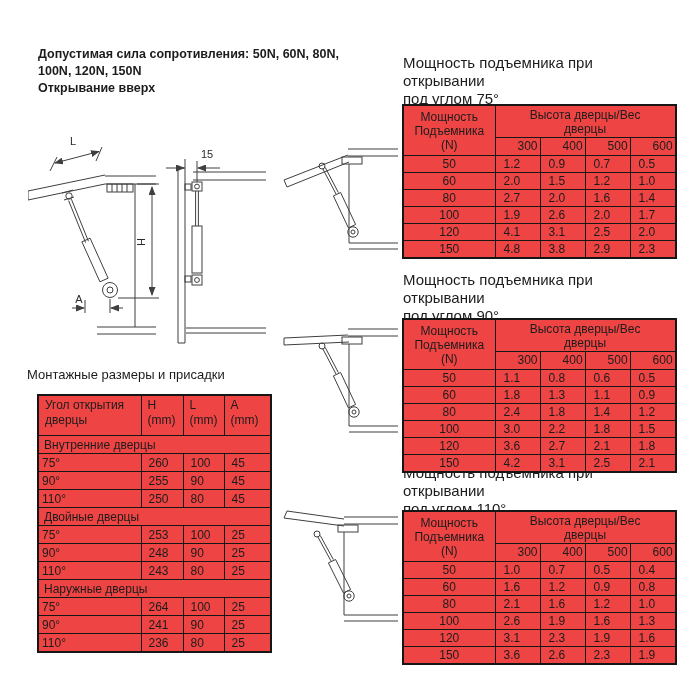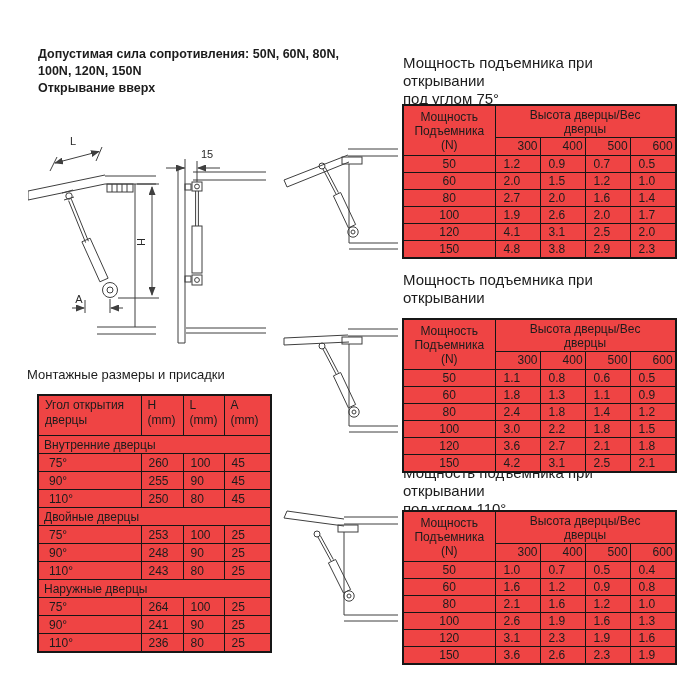--- a/index.html
+++ b/index.html
@@ -13,21 +13,21 @@
   .p-head{position:absolute;left:403px;width:275px;font-size:15px;line-height:18px;}
   .p-head.h1{top:54px;} .p-head.h2{top:271px;} .p-head.h3{top:464px;}
 
   
   table{border-collapse:collapse;table-layout:fixed;background:#ef4444;}
   .mtable{position:absolute;left:37px;top:394px;border:2px solid #161616;}
   .mtable th,.mtable td{border:1px solid #161616;font-size:12px;font-weight:400;
     text-align:left;white-space:normal;}
   .mtable thead th{height:36px;line-height:15px;padding:2px 3px 1px 6px;vertical-align:top;}
   .mtable td{height:17px;line-height:16px;padding:0 3px 0 7px;vertical-align:middle;}
-  .mtable td:first-child{padding-left:10px;}
+  .mtable td:first-child{padding-left:3px;}
   .mtable td.section{padding-left:5px;}
 
   
   .ptable{position:absolute;left:402px;border:2px solid #161616;}
   .ptable.t1{top:104px;} .ptable.t2{top:318px;} .ptable.t3{top:510px;}
   .ptable th,.ptable td{border:1px solid #161616;font-size:12px;font-weight:400;}
   .ptable thead th{text-align:center;vertical-align:middle;line-height:14px;padding:1px 2px;}
   .ptable thead tr.r1 th{height:29px;}
   .ptable thead th.sub{height:15px;text-align:right;padding-left:22px;line-height:13px;}
   .ptable thead th.c1{line-height:14px;}
@@ -255,20 +255,21 @@
         </tr>
       </tbody>
   </table>
 
   <div class="p-head h1">
     <div>Мощность подъемника при открывании</div>
     <div>под углом 75°</div>
   </div>
   <div class="p-head h2">
     <div>Мощность подъемника при открывании</div>
+    <div>под углом 90°</div>
   </div>
   <div class="p-head h3">
     <div>Мощность подъемника при открывании</div>
     <div>под углом 110°</div>
   </div>
 
   <table class="ptable t1">
     <colgroup>
         <col style="width:92px">
         <col style="width:43px">

